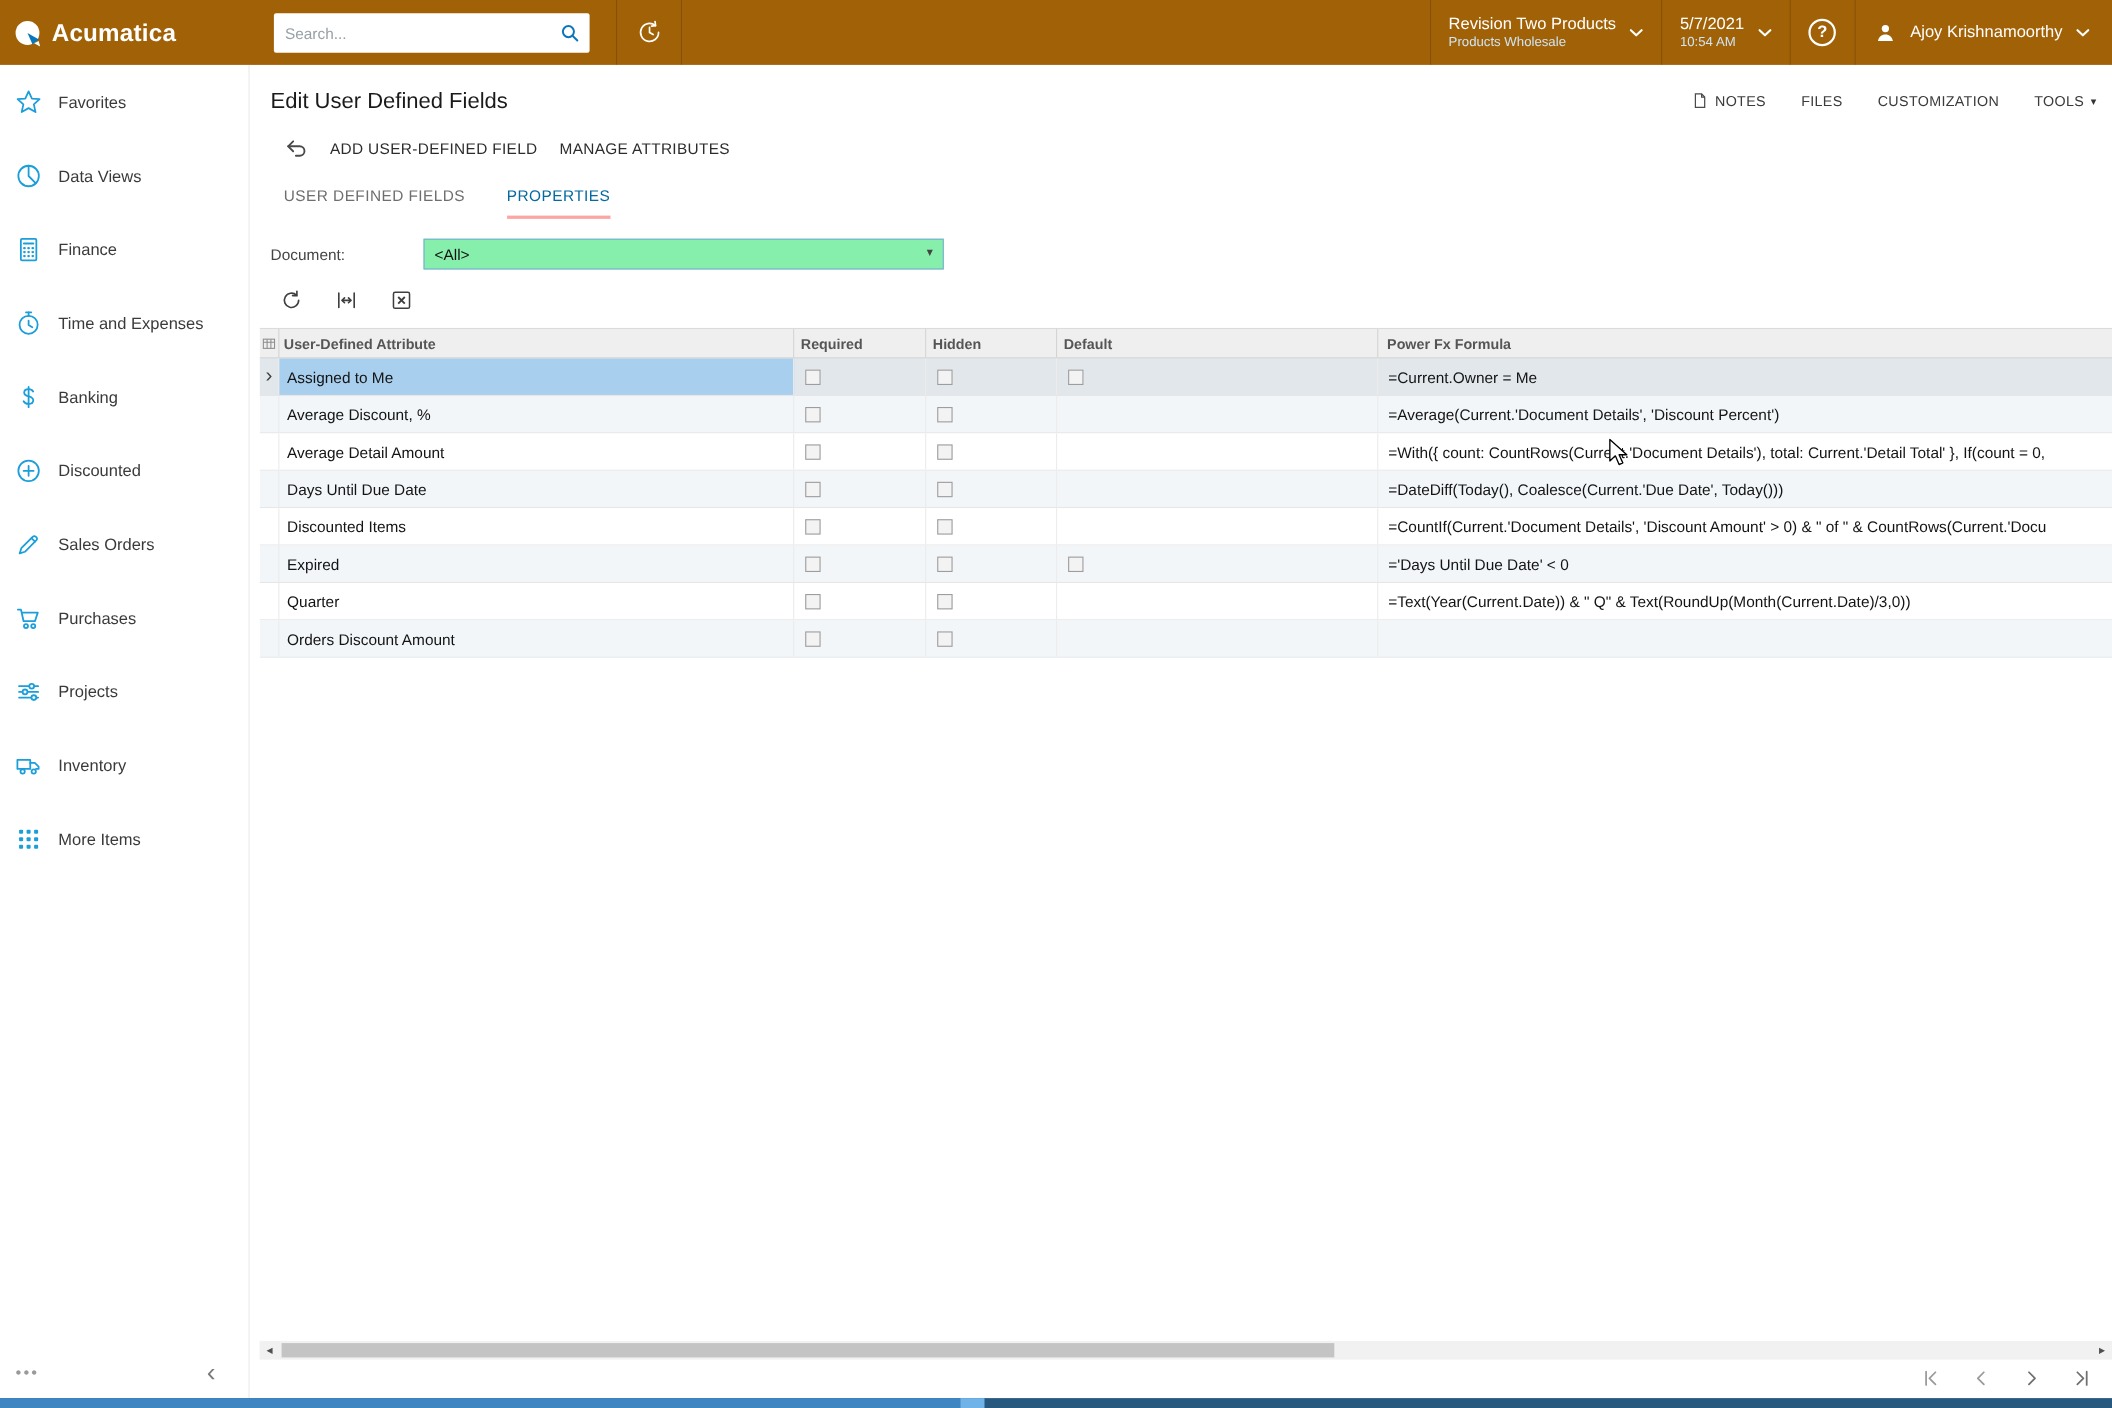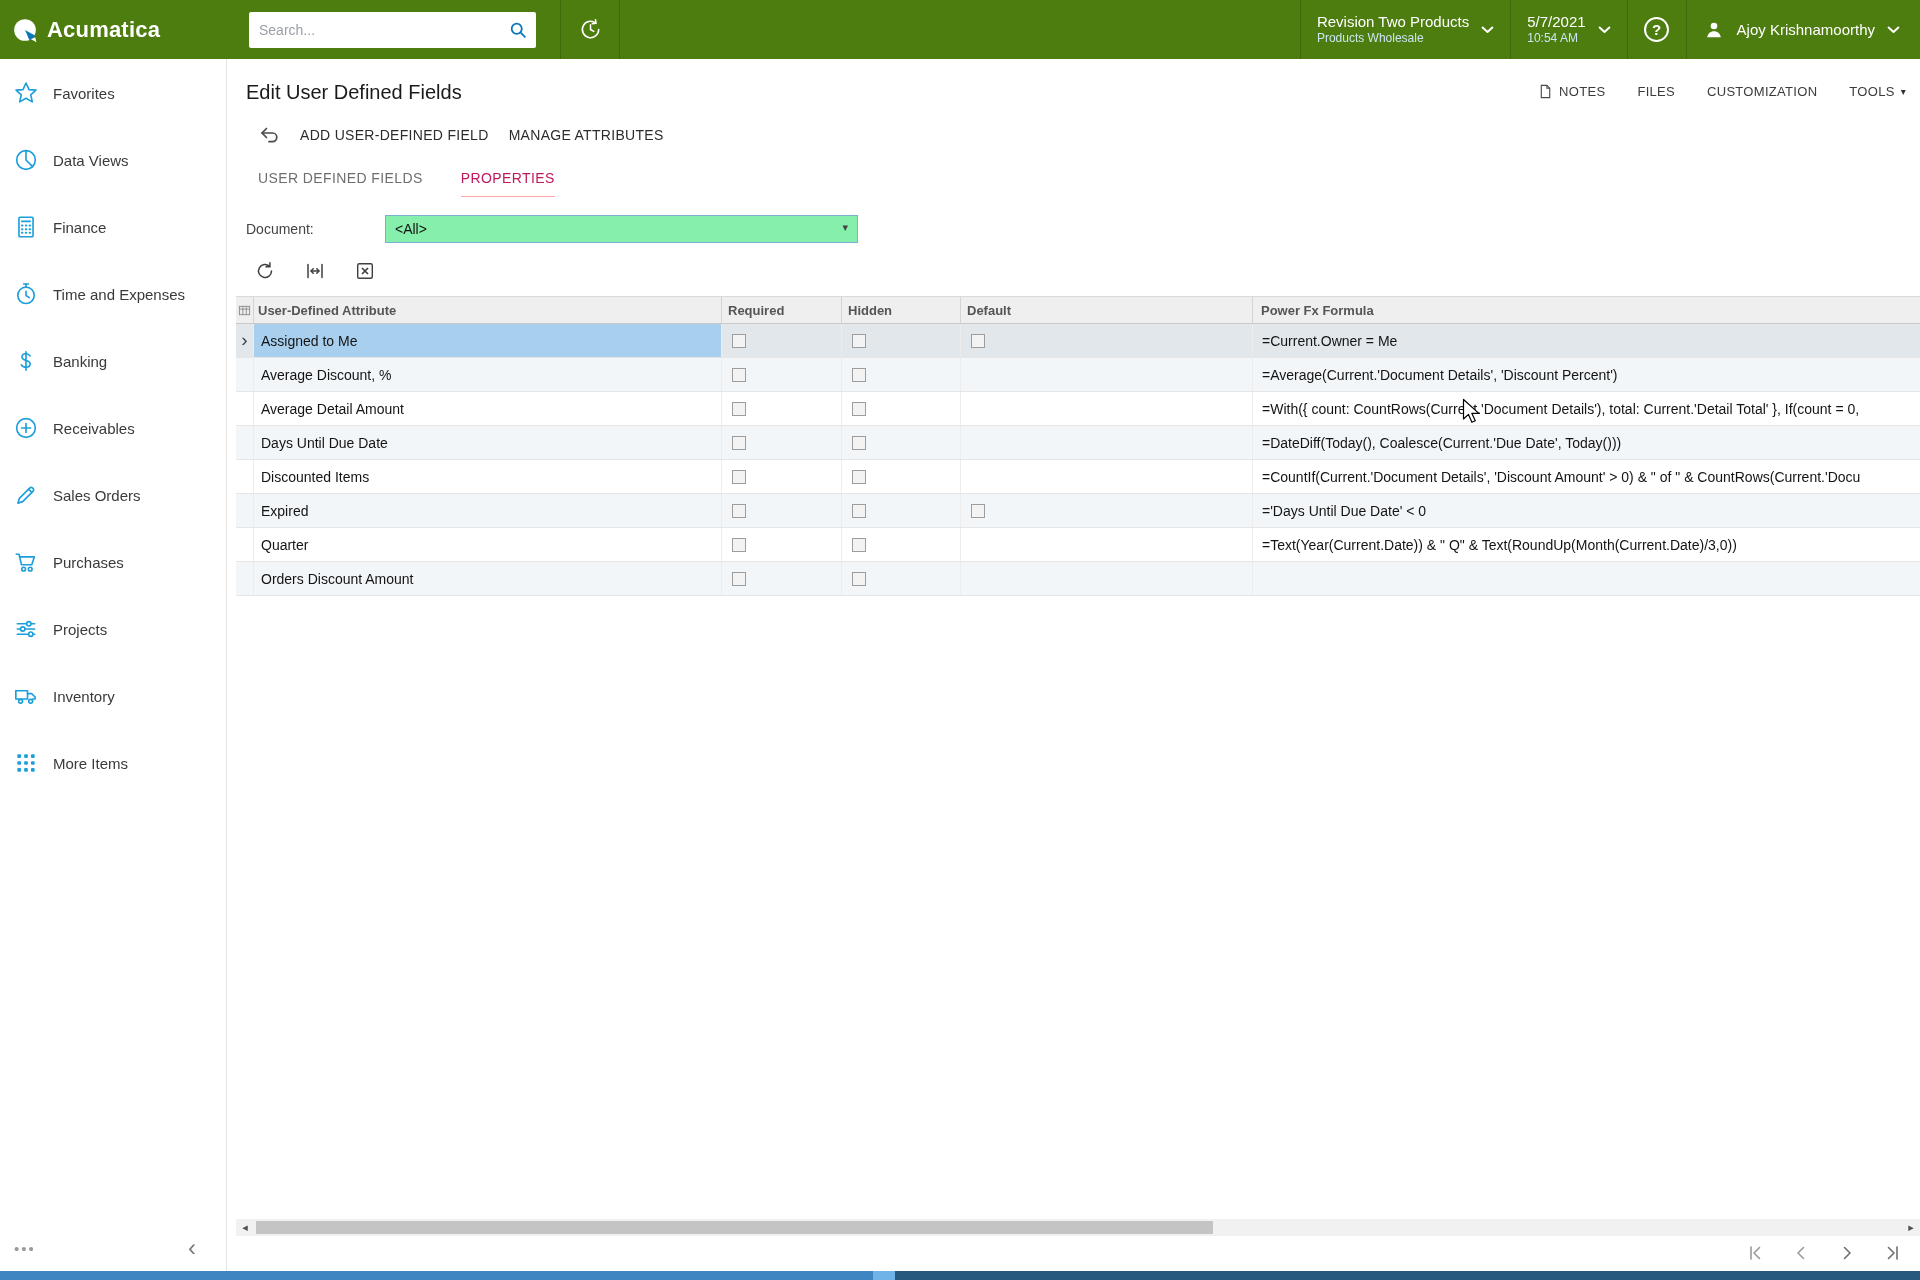--- a/index.html
+++ b/index.html
@@ -1,20 +1,20 @@
 <!DOCTYPE html>
 <html><head>
 <meta charset="utf-8">
 <style>
   *{margin:0;padding:0;box-sizing:border-box}
   html,body{width:1920px;height:1280px;overflow:hidden}
   body{font-family:"Liberation Sans",sans-serif;background:#fff;position:relative;color:#1a1a1a}
 
   
-  .topbar{height:59px;background:#4d7c0f;display:flex;align-items:center;color:#fff;position:relative;z-index:5}
+  .topbar{height:59px;background:#a16207;display:flex;align-items:center;color:#fff;position:relative;z-index:5}
   .logo-area{flex:0 0 227px;display:flex;align-items:center;padding-left:12px;gap:9px;cursor:pointer}
   .brand{font-size:22px;font-weight:700;letter-spacing:.2px}
   .search-box{margin-left:22px;width:287px;height:36px;background:#fff;border-radius:2px;display:flex;align-items:center;position:relative}
   .search-box input{border:0;outline:none;flex:1;height:100%;padding:0 38px 0 10px;font-size:14px;color:#333;font-family:"Liberation Sans",sans-serif;background:transparent}
   .search-box input::placeholder{color:#9aa0a6}
   .search-icon{position:absolute;right:9px;top:9px;cursor:pointer;line-height:0}
   .tb-div{width:1px;align-self:stretch;background:rgba(0,0,0,.16)}
   .tb-div.m1{margin-left:24px}
   .tb-icon-btn{width:58px;height:59px;background:transparent;border:0;display:flex;align-items:center;justify-content:center;cursor:pointer}
   .tb-spacer{flex:1}
@@ -47,21 +47,21 @@
   .header-links{display:flex;gap:32px;align-items:center;margin-top:3px;font-size:13px;color:#3b3b3b;letter-spacing:.3px}
   .hlink{display:flex;align-items:center;gap:6px;cursor:pointer;white-space:nowrap}
   .tcaret{font-size:10px;color:#333}
 
   .action-bar{margin:20px 0 0 31px;display:flex;align-items:center;gap:20px}
   .back-btn{background:transparent;border:0;cursor:pointer;line-height:0;padding:0}
   .txt-btn{background:transparent;border:0;cursor:pointer;font-family:"Liberation Sans",sans-serif;font-size:14px;color:#2c2c2c;letter-spacing:.3px}
 
   .tabs{margin:24px 0 0 31px;display:flex;gap:38px;font-size:14px;letter-spacing:.4px}
   .tab{padding-bottom:10px;color:#6e6e6e;cursor:pointer}
-  .tab.active{color:#be185d;border-bottom:1px solid #fca5a5}
+  .tab.active{color:#0369a1;border-bottom:3px solid #fca5a5}
 
   .filter-row{margin:18px 0 0 19px;display:flex;align-items:center;font-size:14px;color:#444}
   .doc-label{width:139px}
   .dropdown{width:473px;height:28px;border:1px solid #7aaed3;display:flex;align-items:center;padding:0 26px 0 9px;position:relative;font-size:14px;color:#111;background:#86efac;cursor:pointer}
   .dd-caret{position:absolute;right:9px;top:5px;font-size:11px;color:#444}
 
   .grid-toolbar{margin:16px 0 0 26px;display:flex;gap:26px;align-items:center}
   .gt-btn{width:24px;height:24px;background:transparent;border:0;cursor:pointer;display:flex;align-items:center;justify-content:center;line-height:0}
 
   
@@ -239,21 +239,21 @@
           </span>
           <span class="side-label">Banking</span>
         </div>
         <div class="side-item">
           <span class="side-icon">
             <svg viewBox="0 0 24 24" width="26" height="26" fill="none" stroke="#1b9ed9" stroke-width="1.5" stroke-linecap="round" stroke-linejoin="round">
               <circle cx="12" cy="12" r="8.6"></circle>
               <path d="M7.8 12h8.4M12 7.8v8.4"></path>
             </svg>
           </span>
-          <span class="side-label">Receivables</span>
+          <span class="side-label">Discounted</span>
         </div>
         <div class="side-item">
           <span class="side-icon">
             <svg viewBox="0 0 24 24" width="26" height="26" fill="none" stroke="#1b9ed9" stroke-width="1.5" stroke-linecap="round" stroke-linejoin="round">
               <path d="M4.5 19.5l1.4-4.4L15.6 5.4a1.6 1.6 0 0 1 2.3 0l.7.7a1.6 1.6 0 0 1 0 2.3L8.9 18.1z"></path>
               <path d="M14.4 6.6l3 3"></path>
             </svg>
           </span>
           <span class="side-label">Sales Orders</span>
         </div>

